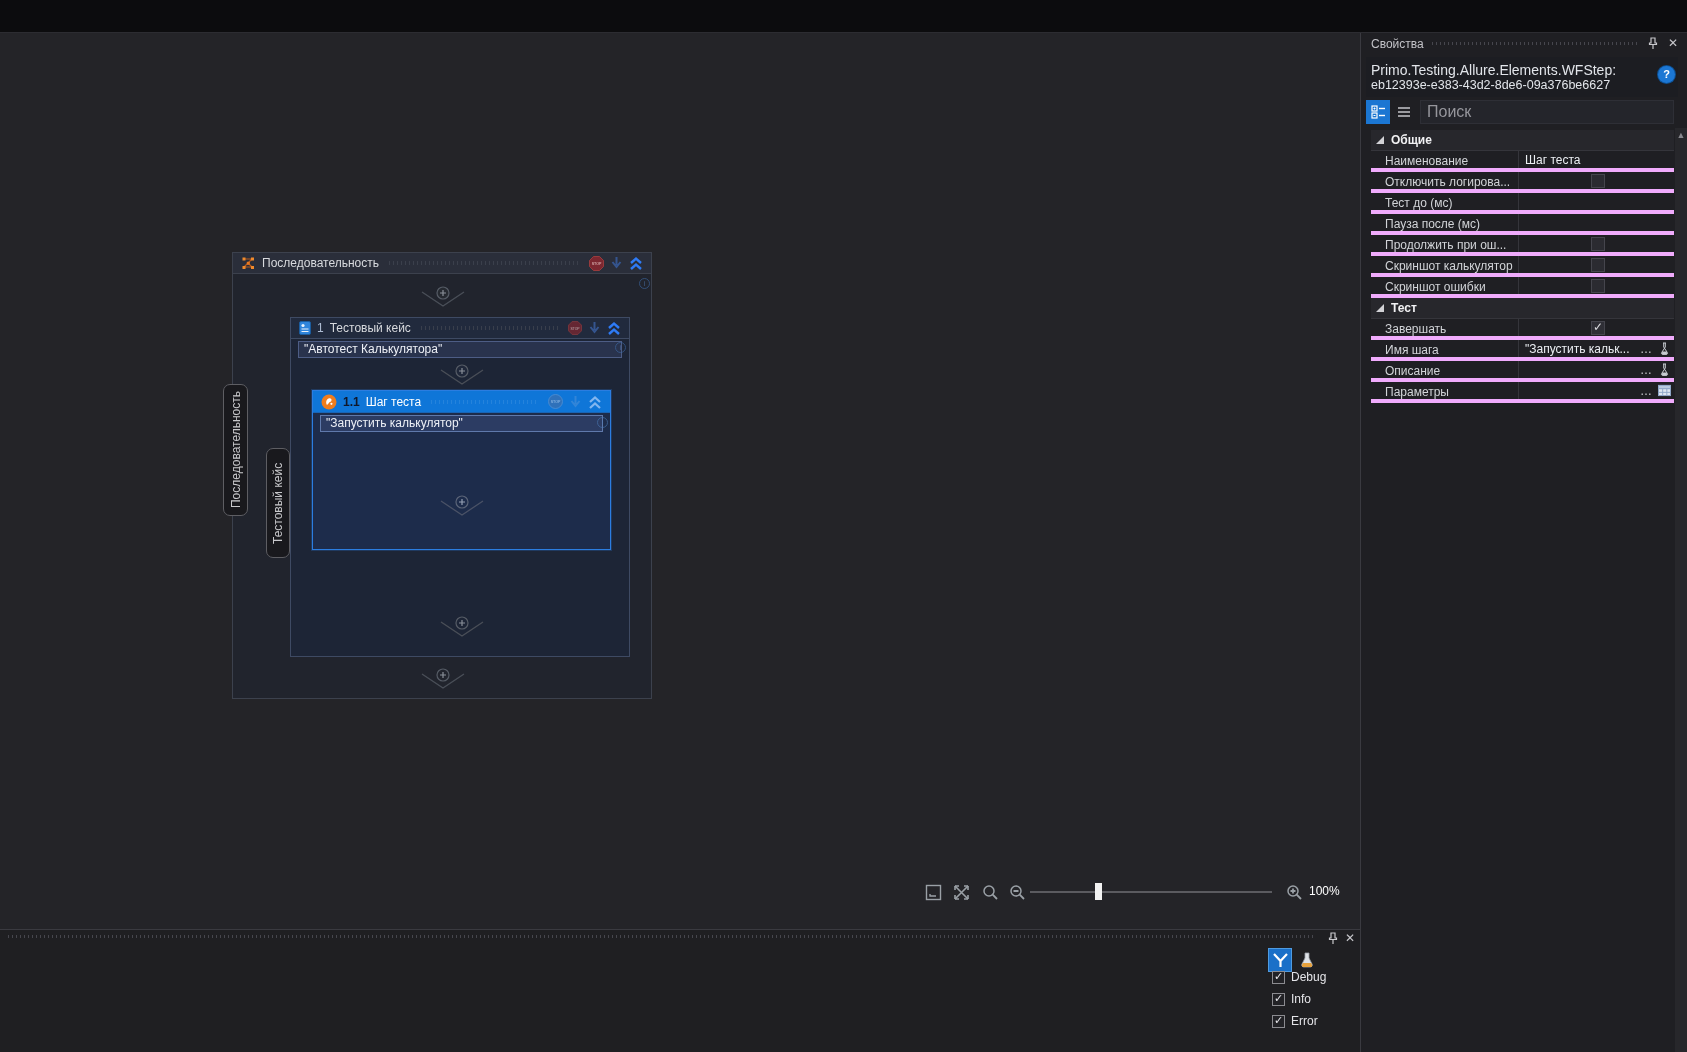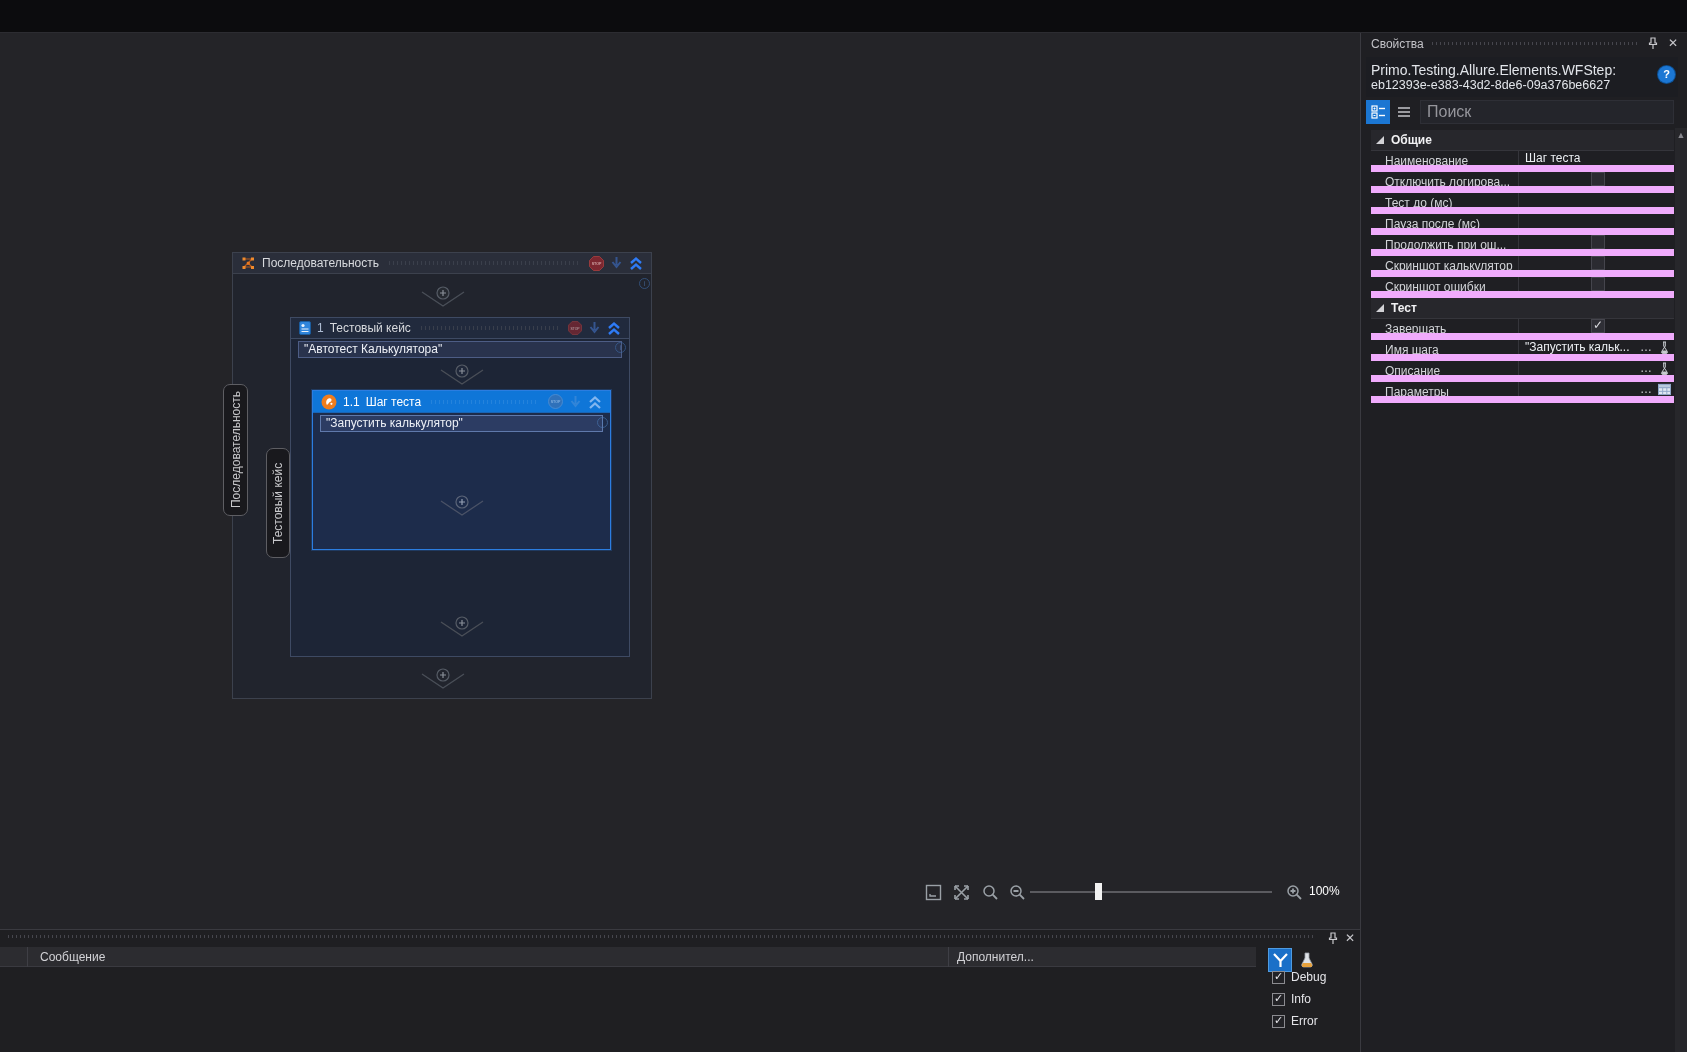--- a/index.html
+++ b/index.html
@@ -24,21 +24,21 @@
 
   
   #tc-block { left:57px; top:64px; width:340px; height:340px; background:#1d2536; border:1px solid #3e4a63; }
   #tc-header { background:#212a3d; border-bottom:1px solid #3e4a63; }
   .expr-field { margin:2px 7px; height:17px; background:#29334d; border:1px solid #4d5d85; color:#eef1f7; padding:0 5px; line-height:15px; white-space:nowrap; overflow:hidden; }
 
   
   #step-block { left:21px; top:72px; width:299px; height:160px; background:#1d2c4b; border:1px solid #2b7de0; box-shadow:0 0 0 1px rgba(43,125,224,.25); }
   #step-header { background:#0f76d8; height:22px; border-bottom:1px solid #1a65b5; }
   #step-header .blk-title { color:#ffffff; }
-  #step-header .blk-num { color:#ffffff; }
+  #step-header .blk-num { color:#0f172a;font-weight:bold; }
   #step-block .expr-field { background:#2c3c63; border-color:#5f79ab; }
 
   .info-badge { width:11px; height:11px; border:1px solid #3f6ca8; border-radius:50%; color:#4f7cb8;
     font-size:8px; line-height:10px; text-align:center; opacity:.6; }
 
   
   .connector { width:46px; height:22px; }
 
   
   .v-tab { background:#19191d; border:1px solid #5e5e63; border-radius:7px; color:#c9c9cc;
@@ -65,21 +65,21 @@
     box-shadow:0 0 0 1px #0d4f92; }
   .tb-btn { width:24px; height:24px; display:flex; align-items:center; justify-content:center; }
   .tb-btn.active { background:#1b76d2; }
   #prop-search { left:1420px; top:100px; width:254px; height:24px; background:#24252b; border:1px solid #2e2f36;
     color:#cfcfd4; padding:0 6px; outline:none; font-family:"Liberation Sans",sans-serif; font-size:16px; }
   #prop-search::placeholder { color:#96969c; }
 
   #prop-grid { left:1371px; top:130px; width:303px; }
   .pg-group { display:flex; align-items:center; gap:6px; height:21px; padding-left:4px;
     background:#27272c; border-bottom:1px solid #35353b; color:#f2f2f4; font-weight:bold; }
-  .pg-row { display:flex; height:21px; border-bottom:7px solid #f0abfc; }
+  .pg-row { display:flex; height:21px; border-bottom:4px solid #f0abfc; }
   .pg-label { width:147px; padding-left:14px; color:#d2d4d8; line-height:20px; white-space:nowrap; overflow:hidden; }
   .pg-value { flex:1; border-left:1px solid #35353b; display:flex; align-items:center; padding:0 3px 0 6px; gap:4px; color:#eceff3; }
   .pg-text { flex:1; white-space:nowrap; overflow:hidden; }
   .pg-checkbox { width:14px; height:14px; background:#2b2b31; border:1px solid #45454d; margin:0 auto; position:relative; }
   .pg-checkbox.checked { background:#2f2f36; }
   .pg-checkbox.checked::after { content:"✓"; position:absolute; left:1px; top:-2px; color:#d8d8dc; font-size:12px; }
   .pg-more { color:#cfcfd4; letter-spacing:1px; line-height:10px; padding:0 1px; }
   .pg-ico { width:13px; height:13px; flex:none; }
 
   #prop-scroll { left:1675px; top:128px; width:12px; height:924px; background:#27272b; }
@@ -375,26 +375,20 @@
     <div id="prop-scroll-up">▲</div>
   </div>
 
   <div id="log" class="abs"></div>
   <div id="log-dots" class="abs hdr-dots"></div>
   <svg id="log-pin" class="abs" width="12" height="13" viewBox="0 0 12 13">
     <path d="M4 1 h4 v5 h1.5 v1.5 H2.5 V6 H4 Z M6 7.5 V12" stroke="#c8c8cc" fill="none" stroke-width="1.2"></path>
   </svg>
   <div id="log-close" class="abs win-glyph">✕</div>
 
-  <div id="log-header" class="abs">
-    <div class="log-col-div" style="left:27px;"></div>
-    <div class="log-col" style="left:40px;">Сообщение</div>
-    <div class="log-col-div" style="left:948px;"></div>
-    <div class="log-col" style="left:957px;">Дополнител...</div>
-  </div>
 
   <div class="abs log-filter-btn blue" style="left:1268px; top:948px;">
     <svg width="15" height="15" viewBox="0 0 15 15">
       <path d="M1 1 L7.5 8 L7.5 14 M14 1 L7.5 8" stroke="#ffffff" stroke-width="2.2" fill="none"></path>
     </svg>
   </div>
   <div class="abs log-filter-btn" style="left:1295px; top:948px;">
     <svg width="16" height="16" viewBox="0 0 16 16">
       <path d="M6 1 h4 v5 l3 6 a2 2 0 0 1 -2 3 H5 a2 2 0 0 1 -2 -3 l3 -6 Z" fill="#dfe3e8" stroke="#9aa0a6" stroke-width="0.8"></path>
       <path d="M4 11 h8 l1 2 a1.5 1.5 0 0 1 -1.5 2 H4.5 A1.5 1.5 0 0 1 3 13 Z" fill="#e8a23c"></path>

